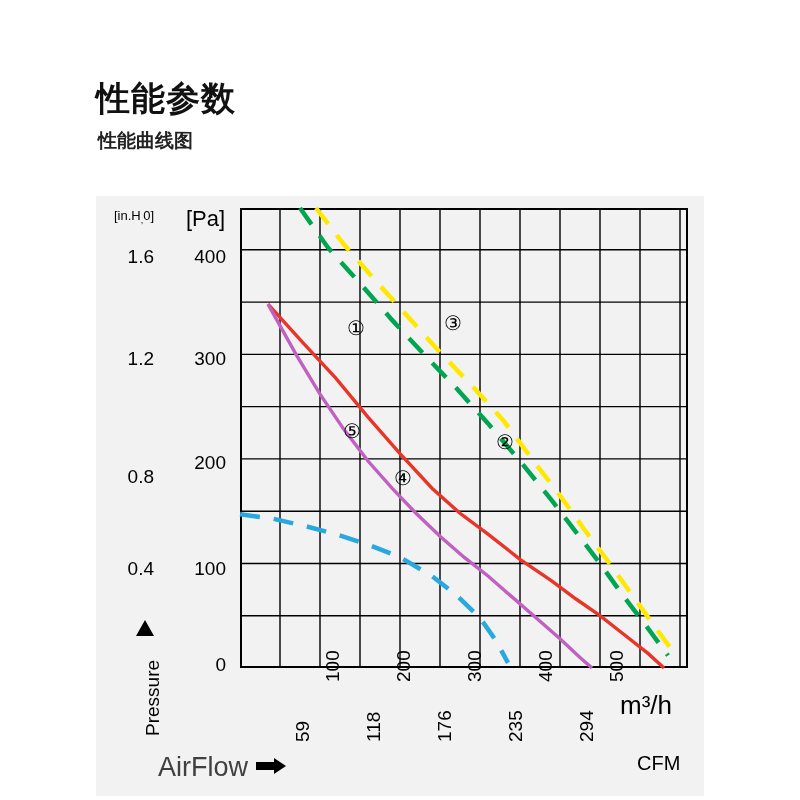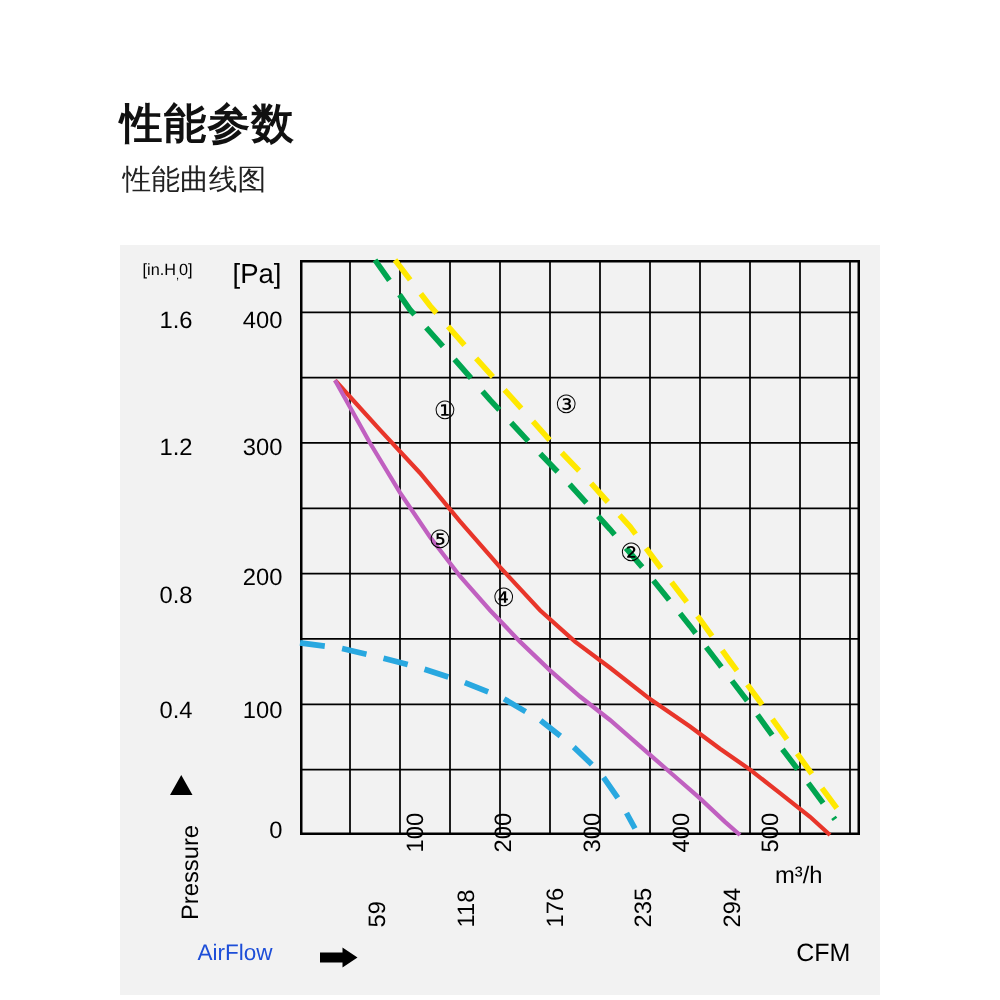--- a/index.html
+++ b/index.html
@@ -16,22 +16,22 @@
     left:96px; top:48px;
     font-size:34px;
     font-weight:700;
     letter-spacing:1px;
     color:#111;
     margin-top:28px;
   }
   #subtitle{
     position:absolute;
     left:98px; top:128px;
-    font-size:23px;
-    font-weight:400;
+    font-size:19px;
+    font-weight:700;
     color:#222;
   }
   
   #panel{
     position:absolute;
     left:96px; top:196px;
     width:608px; height:600px;
     background:#f2f2f2;
   }
 
@@ -83,33 +83,33 @@
   .cfmlab{
     position:absolute;
     font-size:19px;
     color:#000;
     transform:rotate(-90deg);
     transform-origin:left top;
     white-space:nowrap;
   }
   #mh{
     position:absolute;
-    font-size:19px;
+    font-size:26px;
     color:#000;
     text-align:center;
   }
   #cfm{
     position:absolute;
     font-size:20px;
     color:#000;
   }
   #airflow{
     position:absolute;
-    font-size:18px;
-    color:#1d4ed8;
+    font-size:27px;
+    color:#404040;
     white-space:nowrap;
   }
   #pressure{
     position:absolute;
     font-size:19px;
     color:#000;
     transform:rotate(-90deg);
     transform-origin:left top;
     white-space:nowrap;
   }

